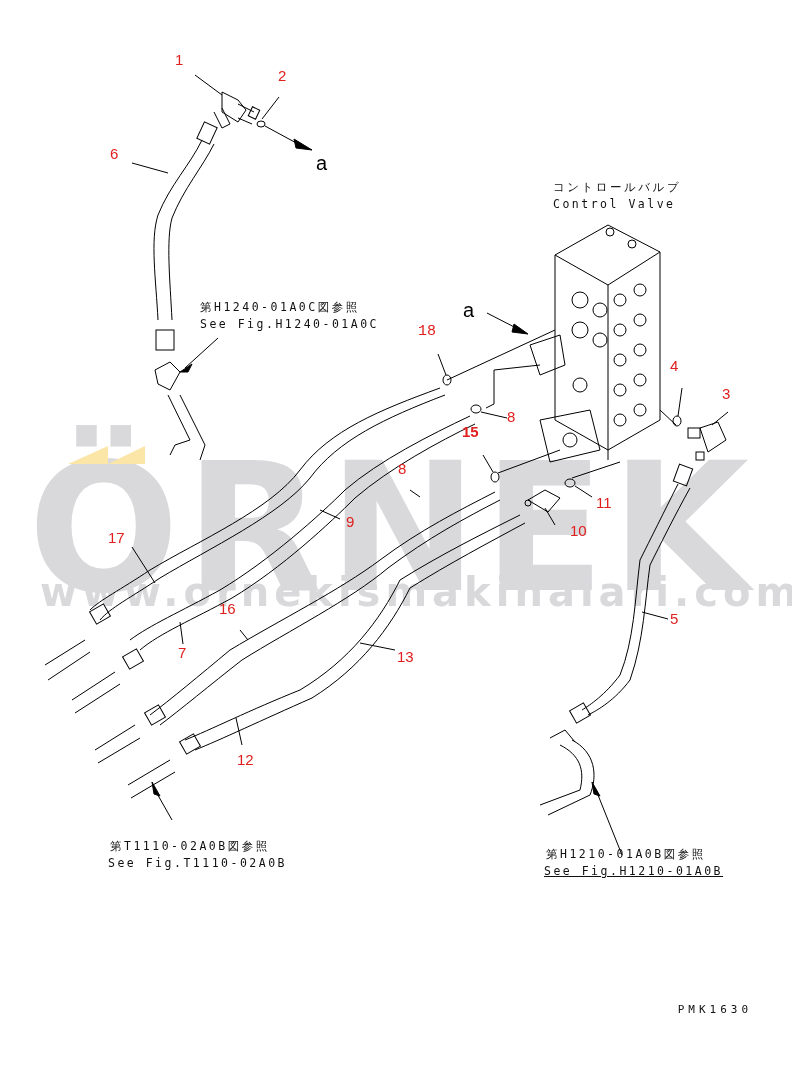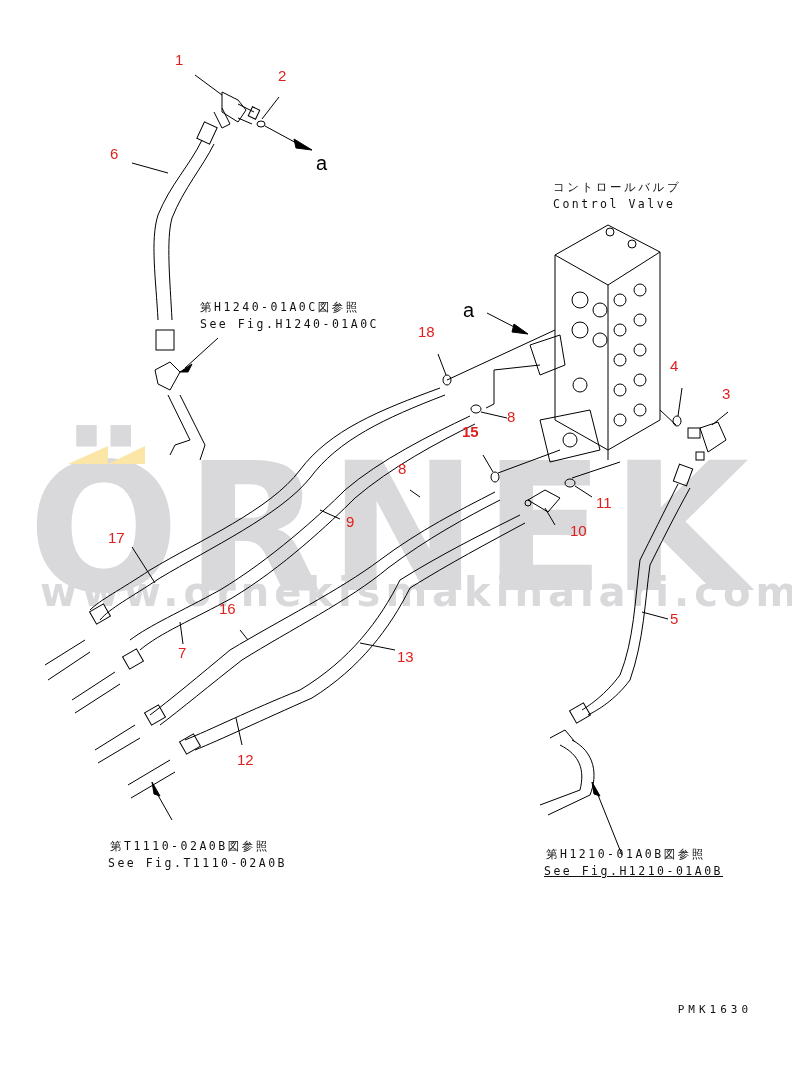--- a/index.html
+++ b/index.html
@@ -189,16 +189,16 @@
   <div class="callout" style="left:507px;top:409px;">8</div>
   <div class="callout" style="left:346px;top:514px;">9</div>
   <div class="callout" style="left:545px;top:523px;margin-left:25px;">10</div>
   <div class="callout" style="left:596px;top:495px;">11</div>
   <div class="callout" style="left:237px;top:752px;">12</div>
   <div class="callout" style="left:397px;top:649px;">13</div>
   <div class="callout" style="left:398px;top:461px;">8</div>
   <div class="callout" style="left:462px;top:424px;font-weight:bold;">15</div>
   <div class="callout" style="left:219px;top:601px;">16</div>
   <div class="callout" style="left:108px;top:530px;">17</div>
-  <div class="callout" style="left:418px;top:324px;">18</div>
+  <div class="callout" style="left:418px;top:324px;font-family:Liberation Mono, monospace;">18</div>
 
   <div class="doc-id">PMK1630</div>
 </div>
 
 </body></html>

